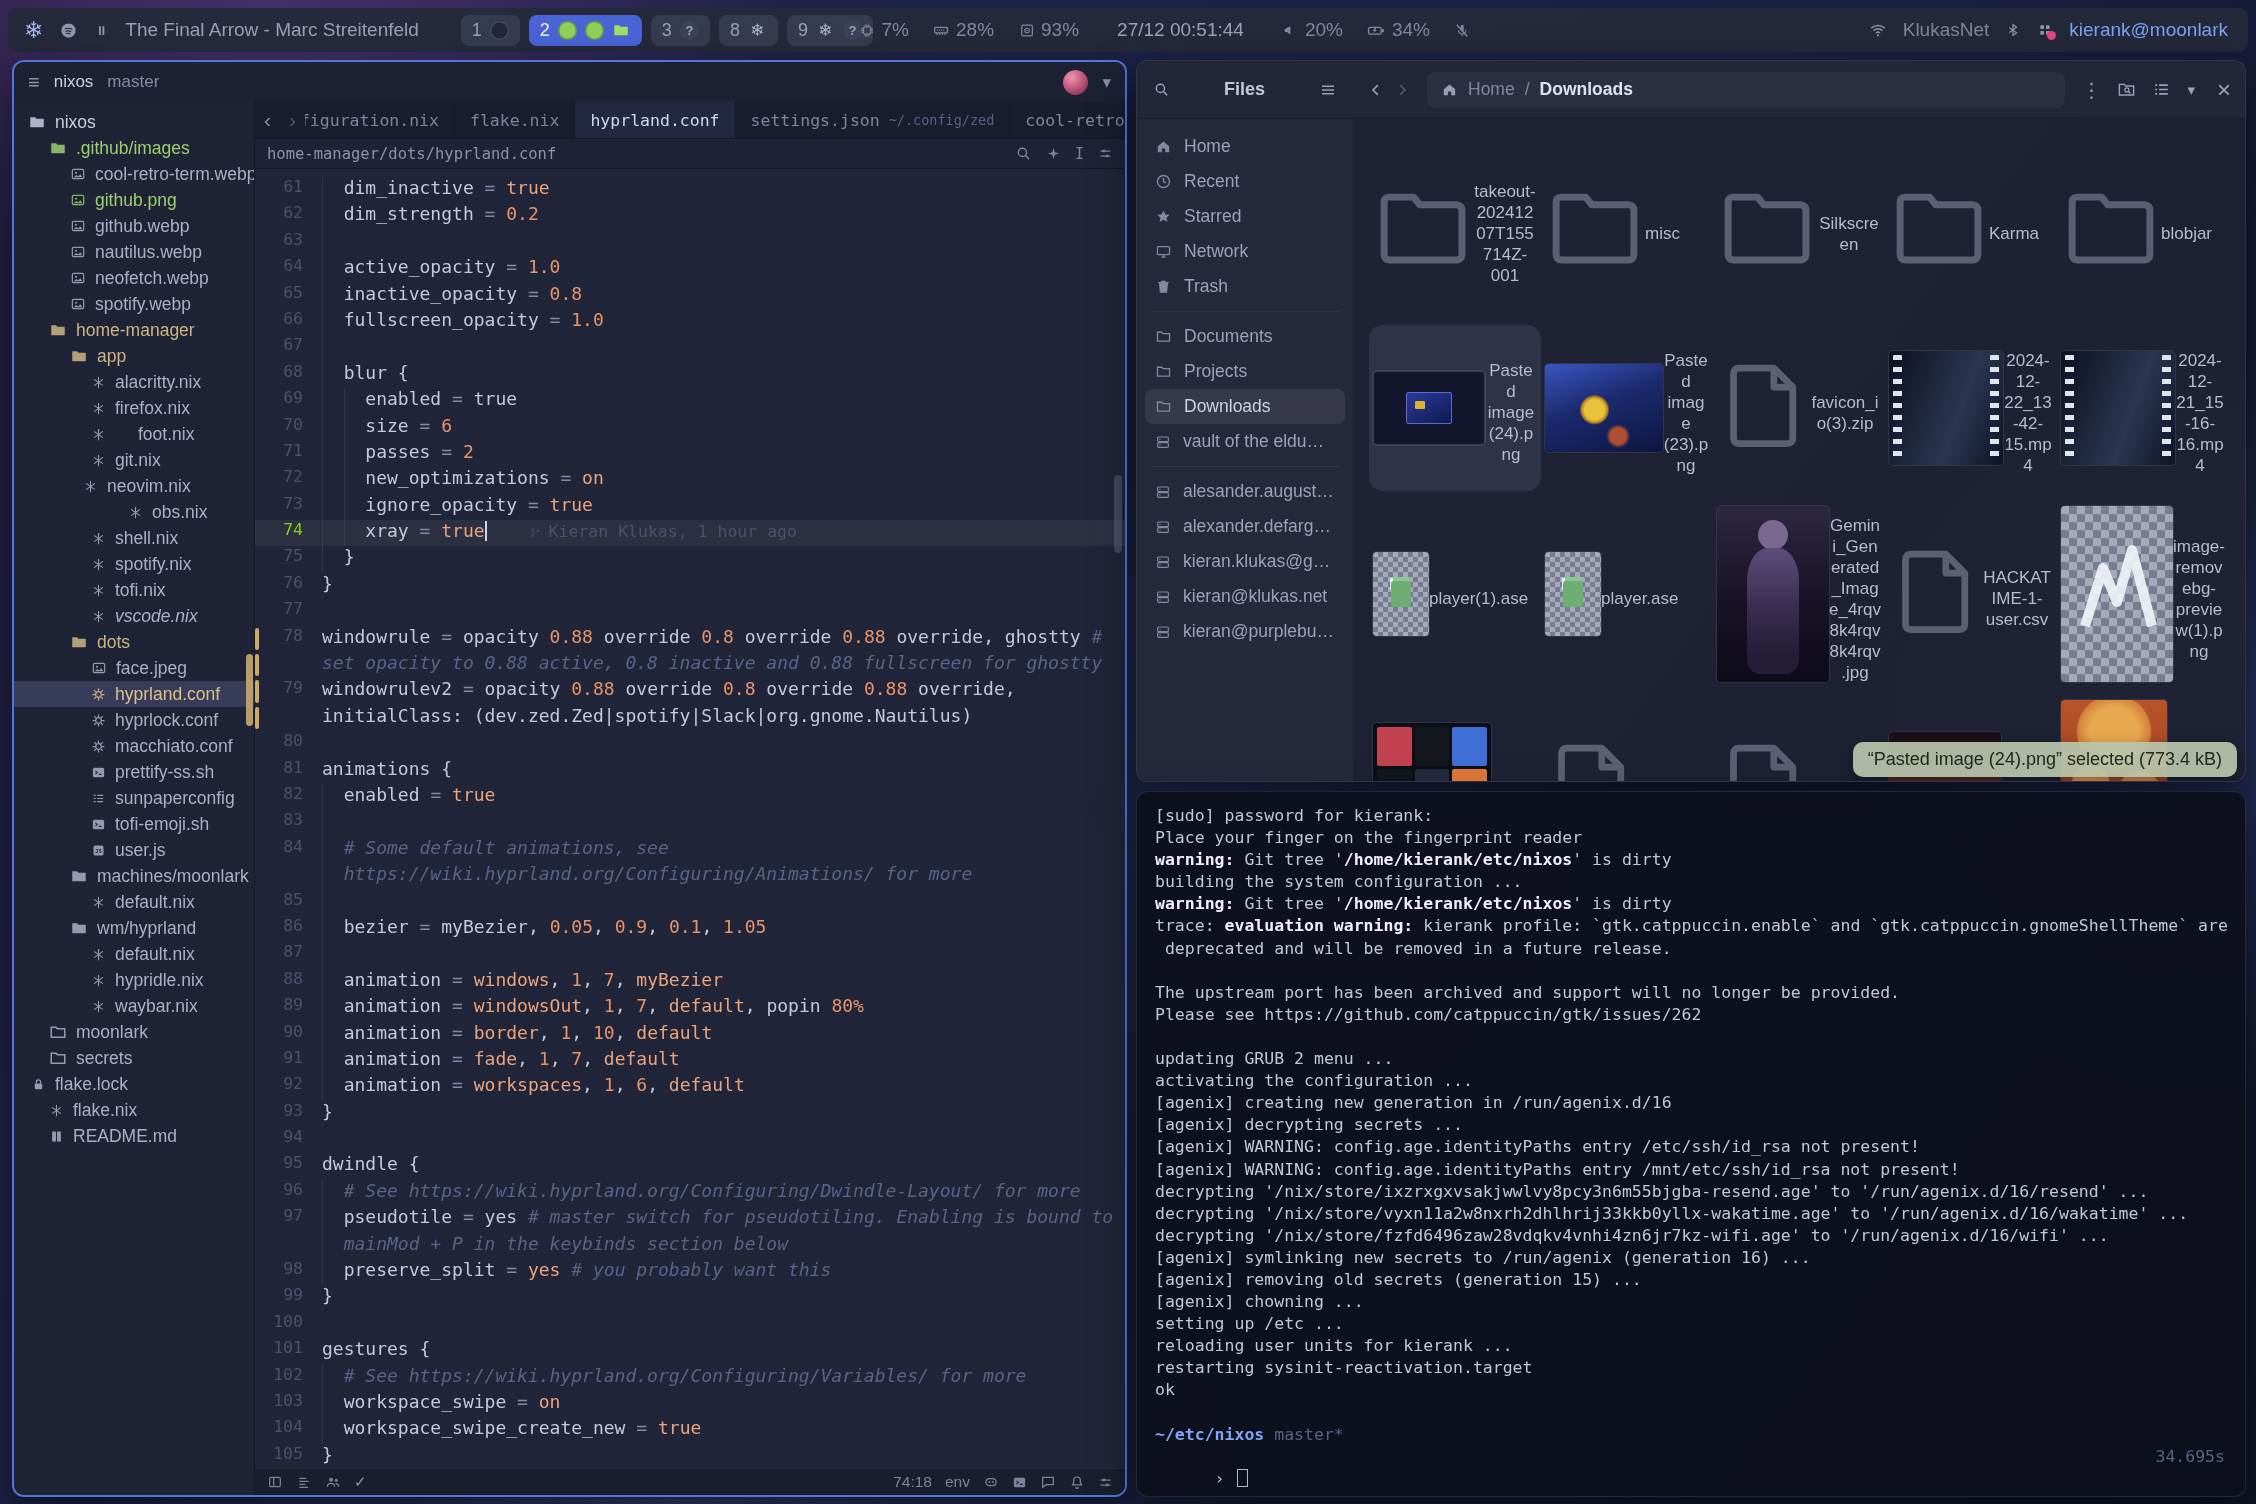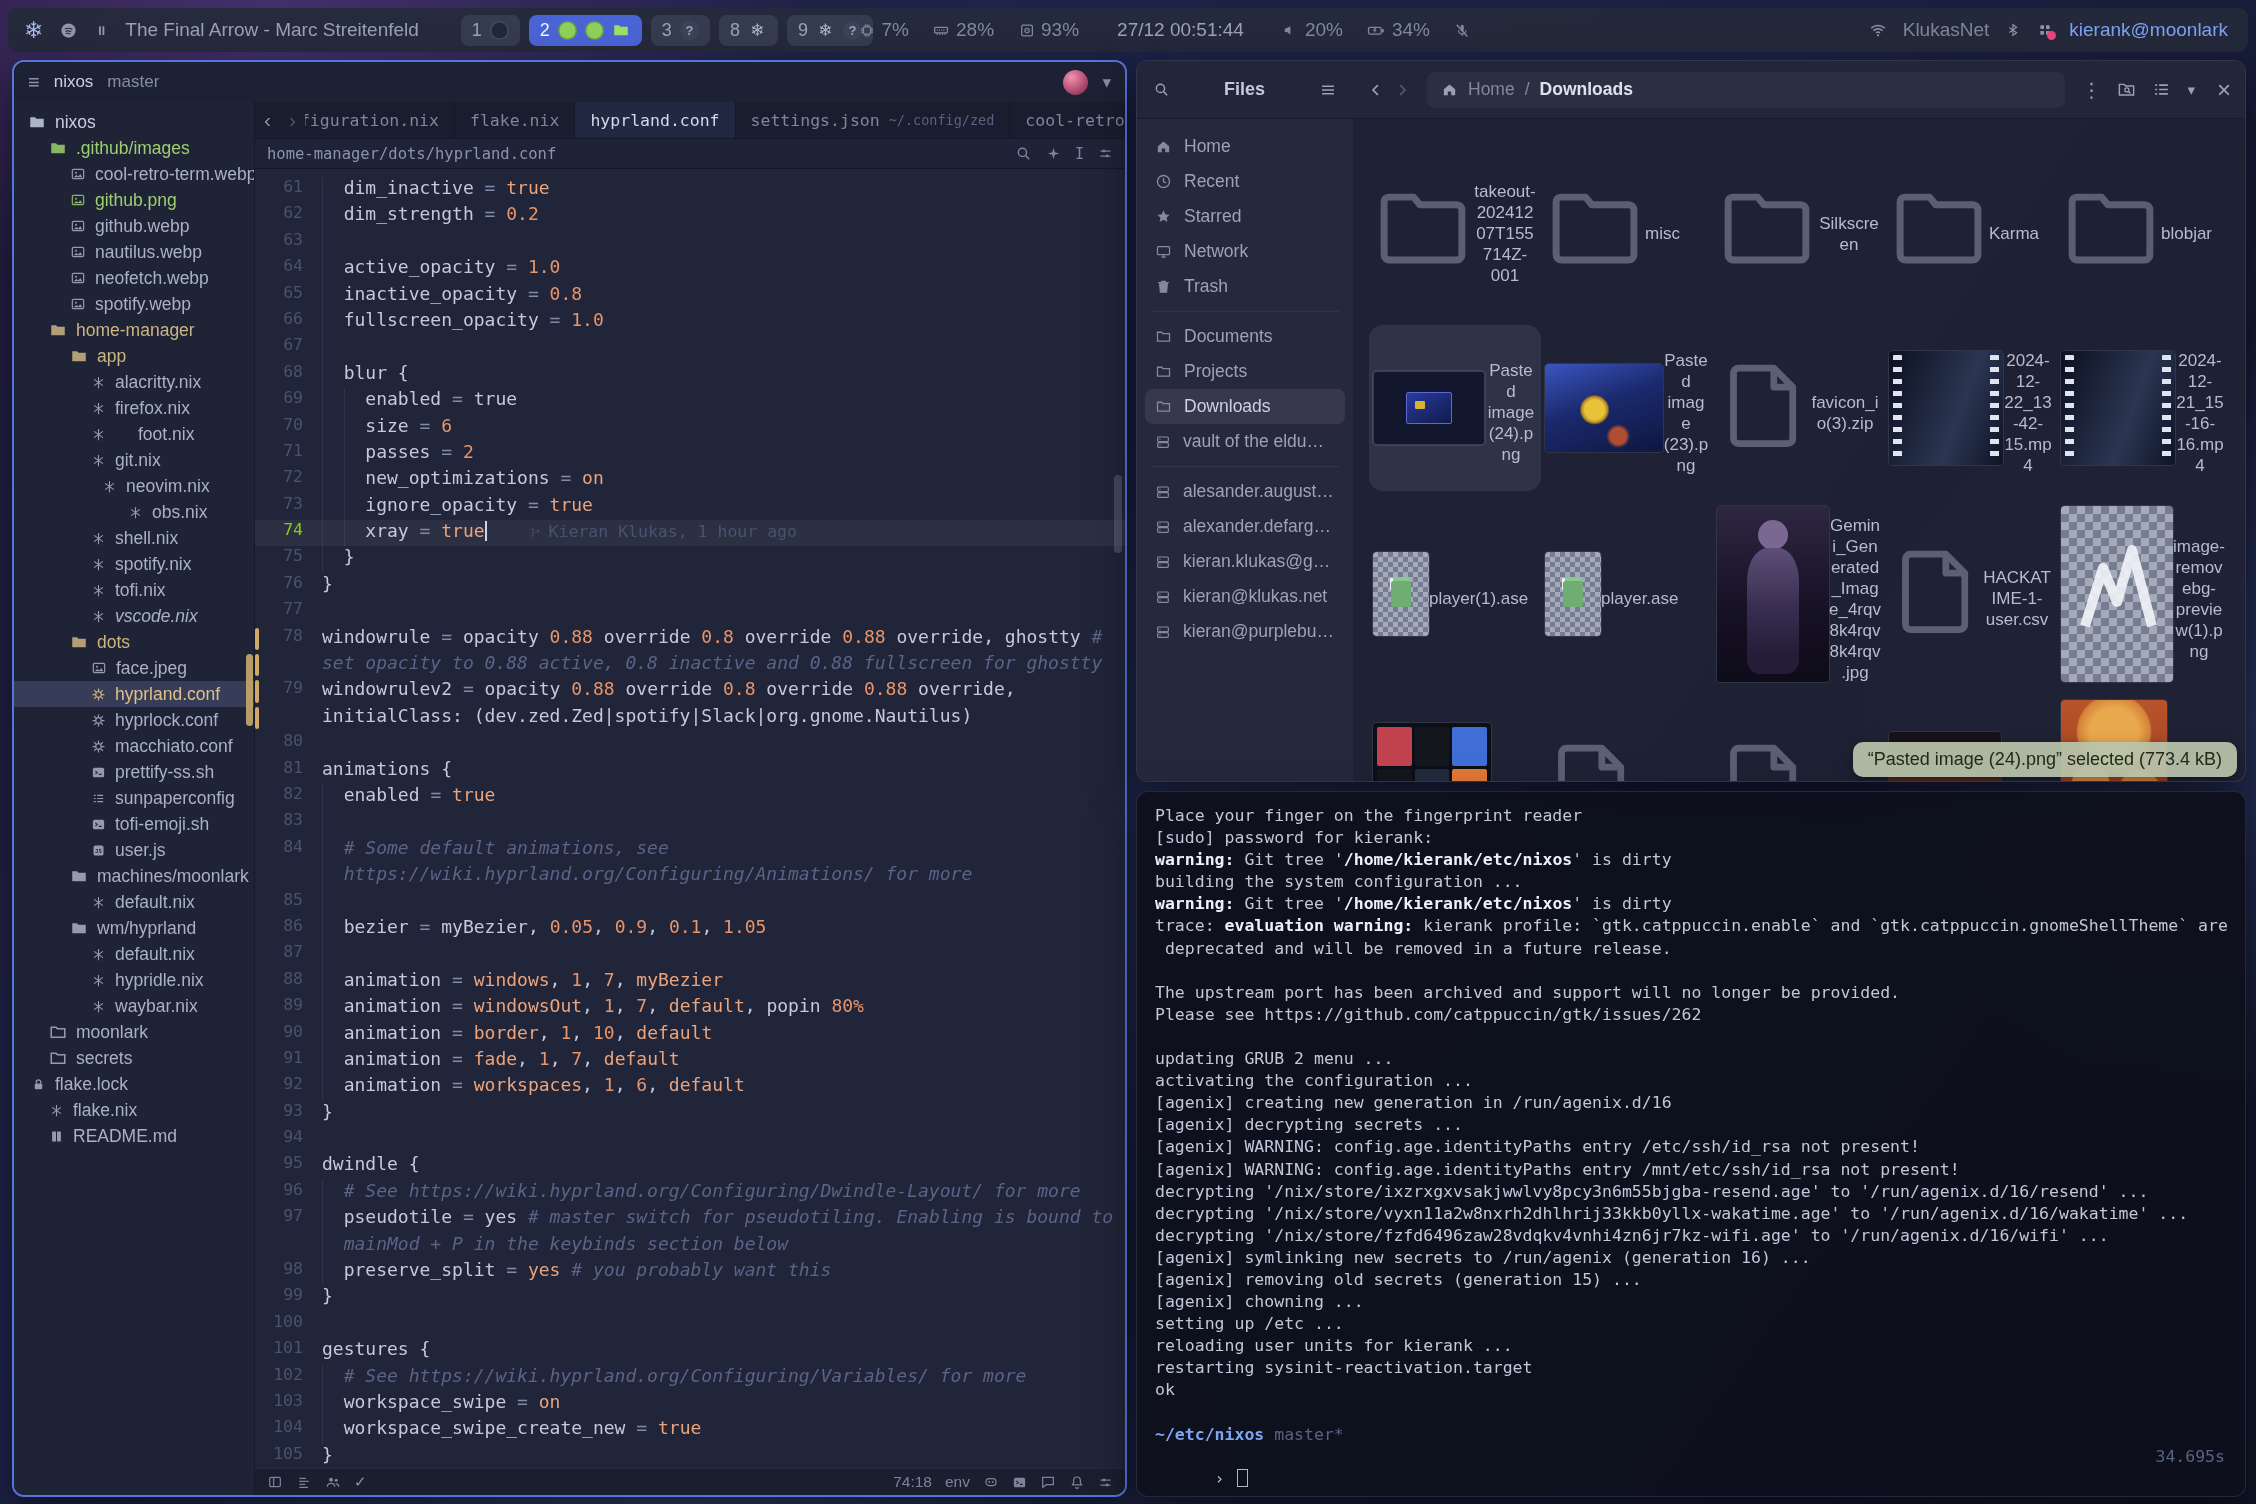--- a/index.html
+++ b/index.html
@@ -429,21 +429,21 @@
               <span>foot.nix</span>
             </div>
             <div class="trow fg" style="padding-left: 77px;">
               <span class="ic">
                 <svg width="15" height="15" viewBox="0 0 24 24" fill="currentColor">
                   <path d="M12 3v18M5 7l14 10M19 7L5 17" stroke="currentColor" fill="none" stroke-width="1.8"></path>
                 </svg>
               </span>
               <span>git.nix</span>
             </div>
-            <div class="trow fg" style="padding-left: 88px;">
+            <div class="trow fg" style="padding-left: 36px; margin-left: 33px;">
               <span class="ic">
                 <svg width="15" height="15" viewBox="0 0 24 24" fill="currentColor">
                   <path d="M12 3v18M5 7l14 10M19 7L5 17" stroke="currentColor" fill="none" stroke-width="1.8"></path>
                 </svg>
               </span>
               <span>neovim.nix</span>
             </div>
             <div class="trow fg" style="padding-left: 114px;">
               <span class="ic">
                 <svg width="15" height="15" viewBox="0 0 24 24" fill="currentColor">
@@ -1322,22 +1322,22 @@
             </div>
             <div class="flabel"></div>
           </div>
         </div>
     </div>
     <div class="f-tooltip">“Pasted image (24).png” selected (773.4 kB)</div>
   </div>
 
   <div class="term win">
     <div id="tlines">
+        <div class="tl"><span>[sudo] password for kierank:</span></div>
         <div class="tl"><span>Place your finger on the fingerprint reader</span></div>
-        <div class="tl"><span>[sudo] password for kierank:</span></div>
         <div class="tl"><span class="t-b">warning:</span><span> Git tree '</span><span class="t-b">/home/kierank/etc/nixos</span><span>' is dirty</span></div>
         <div class="tl"><span>building the system configuration ...</span></div>
         <div class="tl"><span class="t-b">warning:</span><span> Git tree '</span><span class="t-b">/home/kierank/etc/nixos</span><span>' is dirty</span></div>
         <div class="tl"><span>trace: </span><span class="t-b">evaluation warning:</span><span> kierank profile: `gtk.catppuccin.enable` and `gtk.catppuccin.gnomeShellTheme` are</span></div>
         <div class="tl"><span> deprecated and will be removed in a future release.</span></div>
         <div class="tl">&nbsp;</div>
         <div class="tl"><span>The upstream port has been archived and support will no longer be provided.</span></div>
         <div class="tl"><span>Please see https://github.com/catppuccin/gtk/issues/262</span></div>
         <div class="tl">&nbsp;</div>
         <div class="tl"><span>updating GRUB 2 menu ...</span></div>

